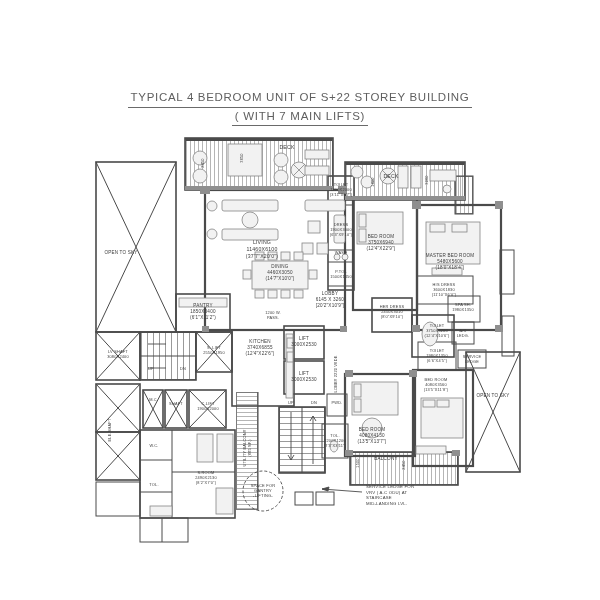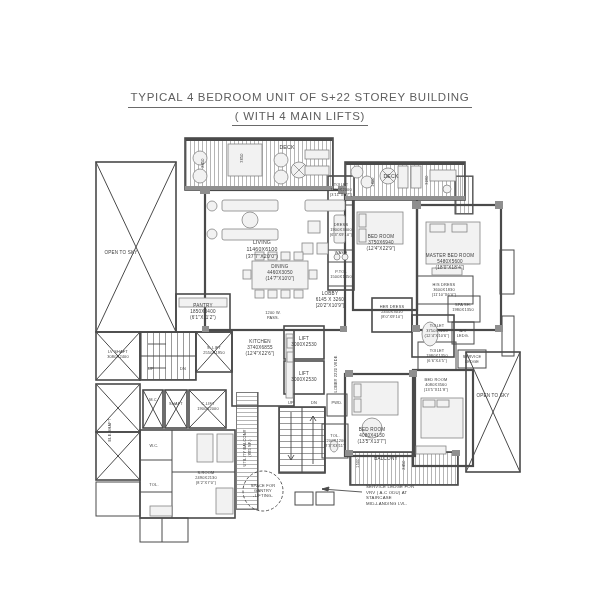--- a/index.html
+++ b/index.html
@@ -22,21 +22,21 @@
   .note{transform:none;text-align:left;width:74px;font-size:4.3px;}
   .gantry{font-size:4px;}
 </style>
 </head>
 <body>
 
 <div class="canvas">
 
   <div class="title">
     <div><span class="tline">TYPICAL 4 BEDROOM UNIT OF S+22  STOREY BUILDING</span></div>
-    <div><span class="tline">( WITH 4 MAIN LIFTS)</span></div>
+    <div><span class="tline">( WITH 7 MAIN LIFTS)</span></div>
   </div>
 
   <div class="hatch hv" style="left:185px;top:138px;width:148px;height:52px;border-top:3px solid #4a4a4a;"></div>
   <div class="hatch hv" style="left:345px;top:162px;width:120px;height:38px;border-top:3px solid #4a4a4a;"></div>
   <div class="hatch hv" style="left:350px;top:452px;width:108px;height:33px;"></div>
   <div class="hatch hh" style="left:236px;top:392px;width:22px;height:118px;"></div>
   <div class="hatch st-v" style="left:140px;top:332px;width:56px;height:48px;"></div>
   <div class="hatch st-h" style="left:279px;top:407px;width:46px;height:66px;"></div>
   <div class="hatch hv" style="left:455px;top:176px;width:18px;height:38px;"></div>
 

